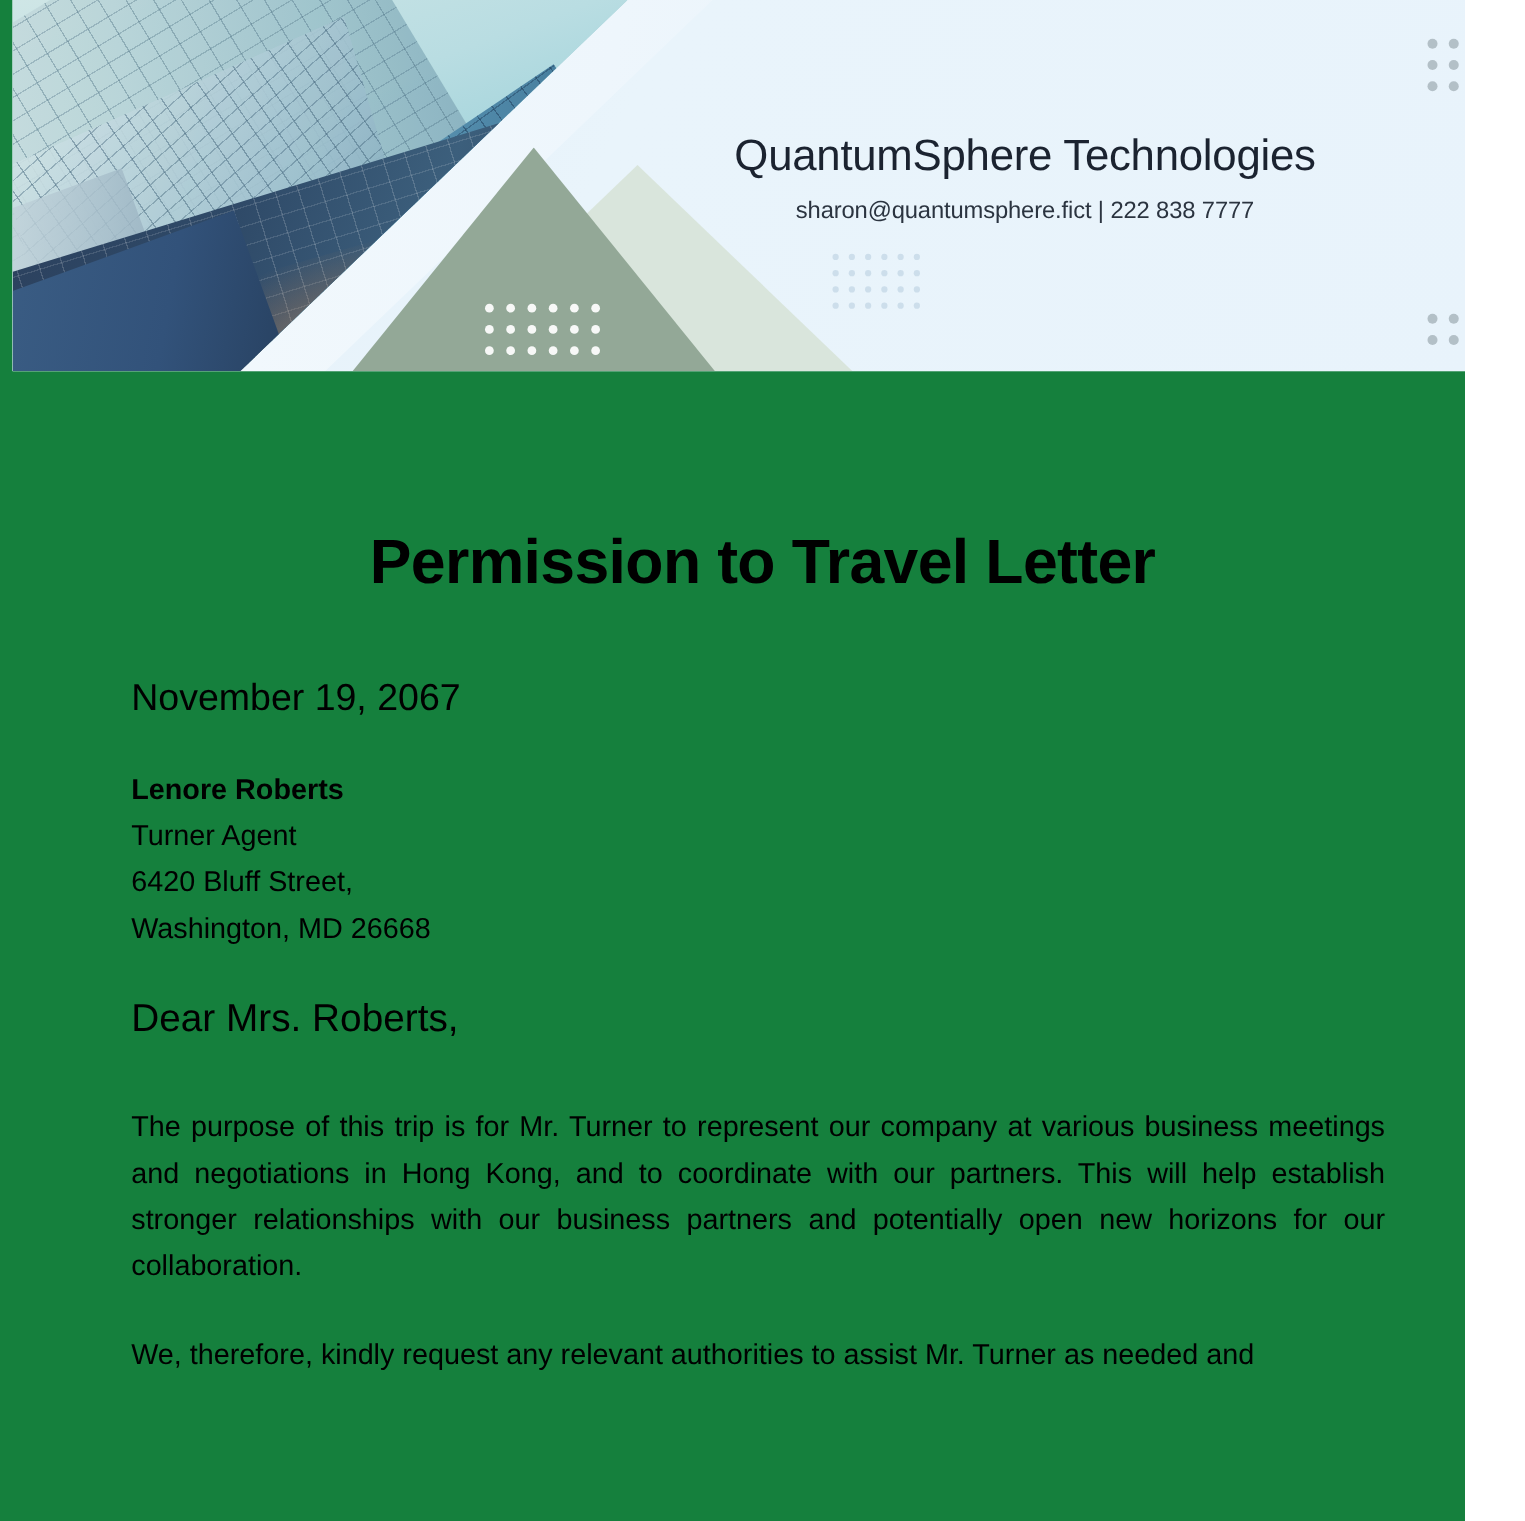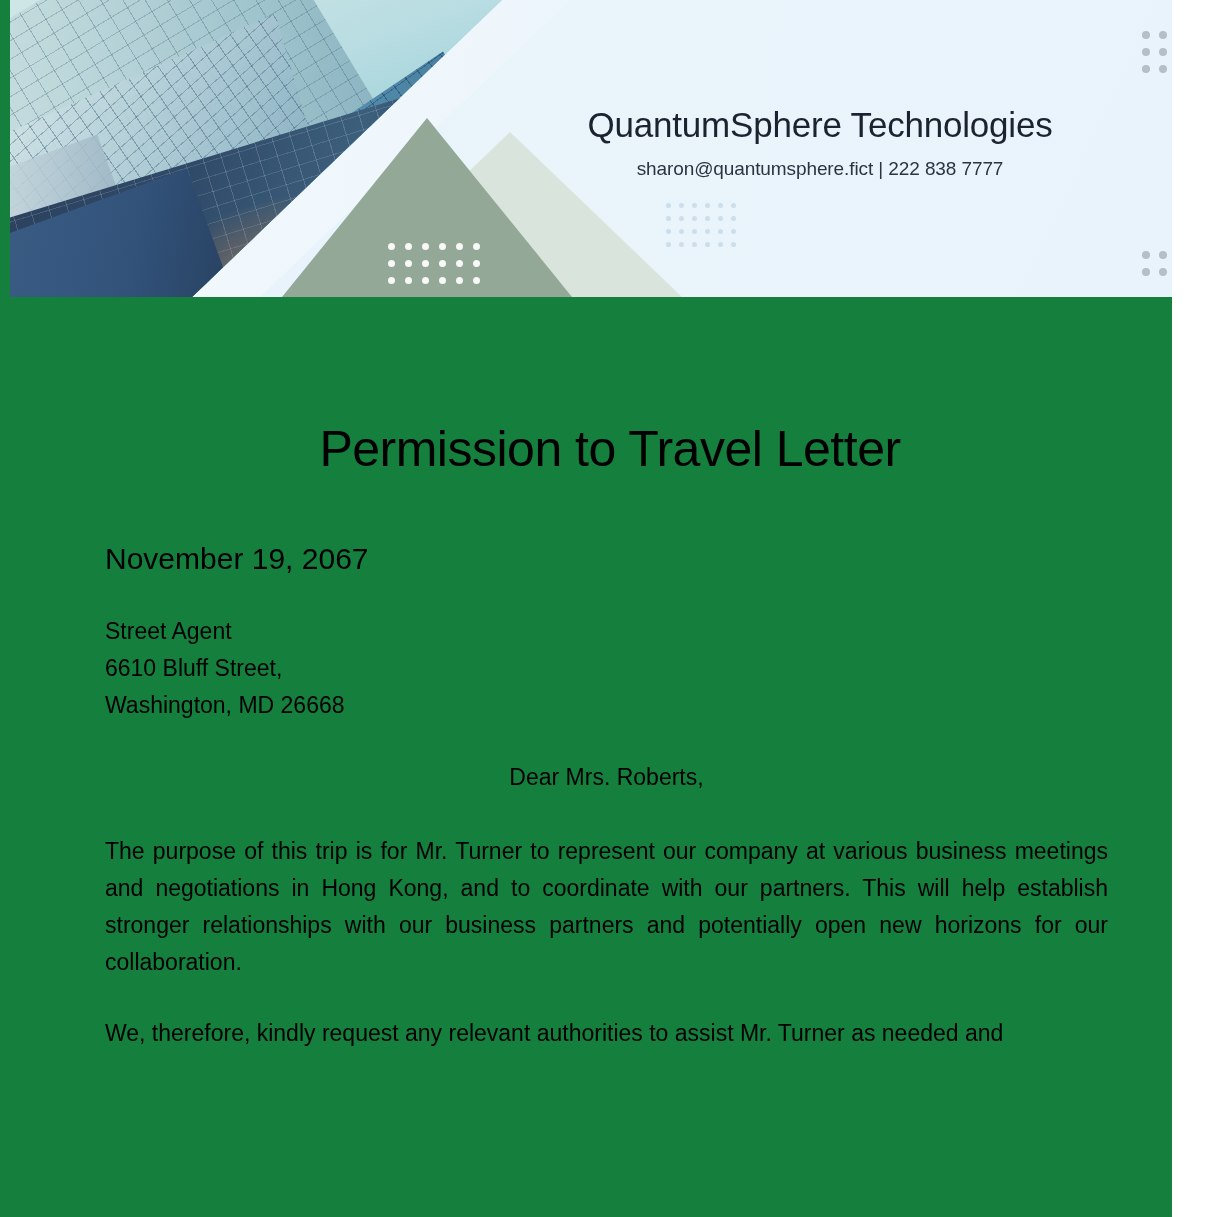--- a/index.html
+++ b/index.html
@@ -213,21 +213,21 @@
     white-space: nowrap;
   }
 
   
   .doc-title {
     position: absolute;
     left: 0; top: 420px;
     width: 1220px;
     text-align: center;
     font-size: 50px;
-    font-weight: normal;
+    font-weight: bold;
     color: #000000;
     letter-spacing: -0.5px;
   }
 
   .body-wrap {
     position: absolute;
     left: 105px;
     top: 540px;
     width: 1003px;
     color: #000000;
@@ -241,24 +241,23 @@
 
   .addr {
     font-size: 23px;
     line-height: 37px;
     margin: 0 0 35px 0;
   }
   .addr .nm { font-weight: bold; }
   .addr div { white-space: nowrap; }
 
   .salutation {
-    font-size: 23px;
+    font-size: 31px;
     line-height: 37px;
-    margin: 0 0 37px 0;
-    text-align: center;
+    margin: 0 0 50px 0;
   }
 
   .para {
     font-size: 23px;
     line-height: 37px;
     margin: 0 0 34px 0;
     text-align: justify;
     text-justify: inter-word;
   }
   .para:last-child { margin-bottom: 0; }
@@ -364,22 +363,23 @@
     <div class="lh-contact">sharon@quantumsphere.fict | 222 838 7777</div>
   </div>
 
   <div class="doc-title">Permission to Travel Letter</div>
 
   <div class="body-wrap">
 
     <p class="ln-date">November 19, 2067</p>
 
     <div class="addr">
-      <div>Street Agent</div>
-      <div>6610 Bluff Street,</div>
+      <div class="nm">Lenore Roberts</div>
+      <div>Turner Agent</div>
+      <div>6420 Bluff Street,</div>
       <div>Washington, MD 26668</div>
     </div>
 
     <p class="salutation">Dear Mrs. Roberts,</p>
 
     <p class="para">The purpose of this trip is for Mr. Turner to represent our company at various business meetings and negotiations in Hong Kong, and to coordinate with our partners. This will help establish stronger relationships with our business partners and potentially open new horizons for our collaboration.</p>
     <p class="para">We, therefore, kindly request any relevant authorities to assist Mr. Turner as needed and</p>
 
   </div>
 

